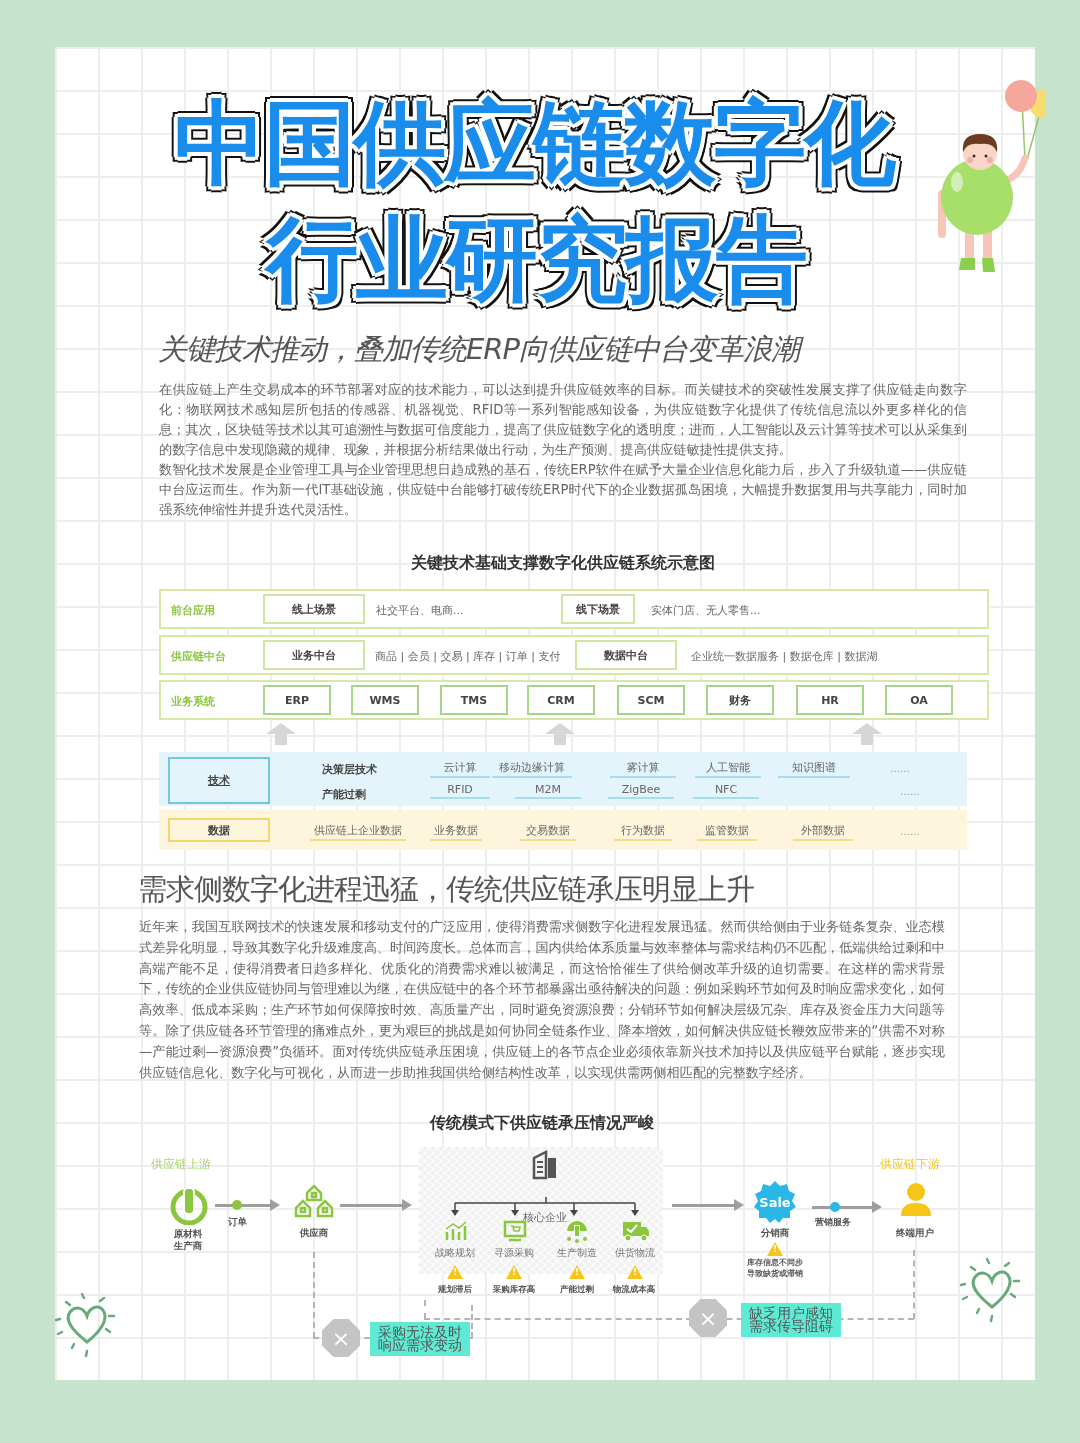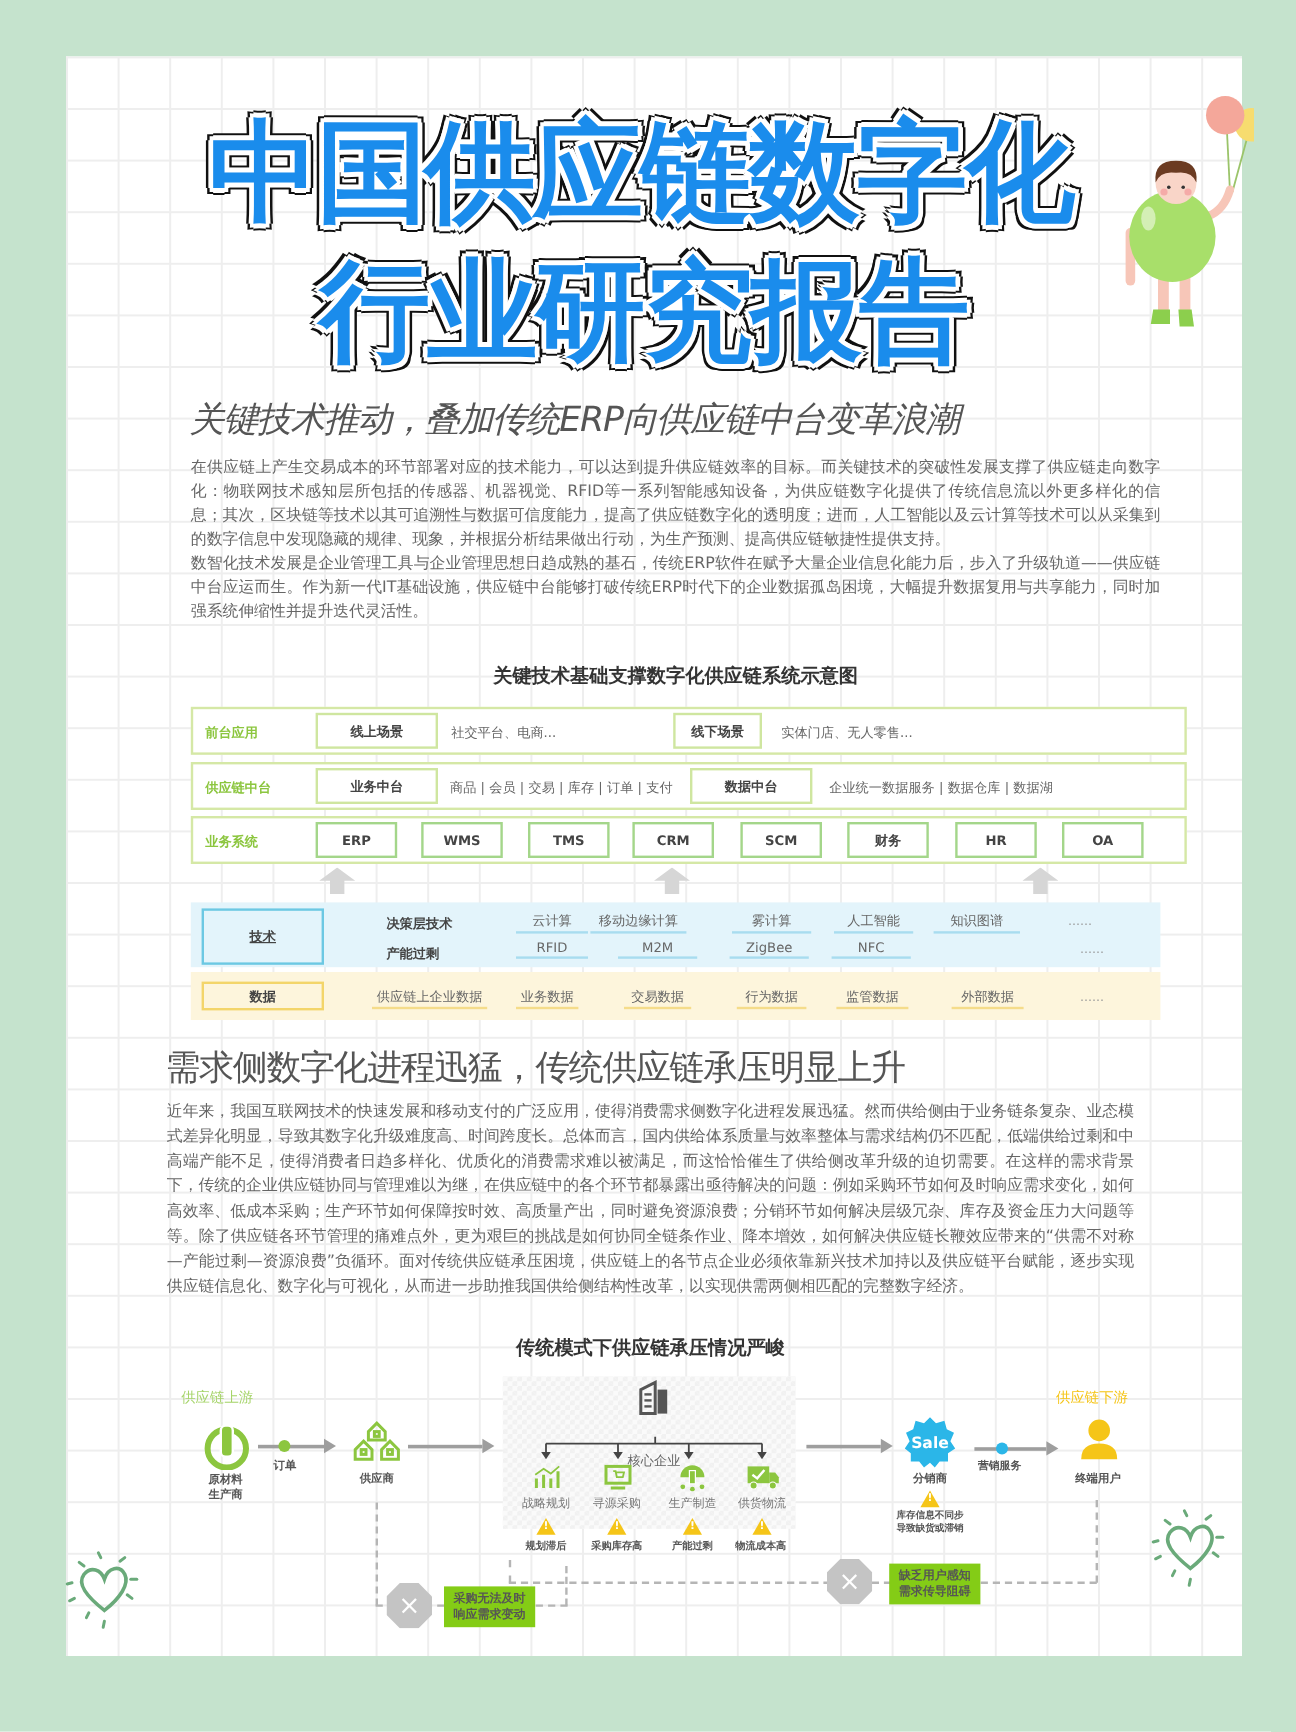--- a/index.html
+++ b/index.html
@@ -78,21 +78,21 @@
     background-color: #fafafa;
     background-image: linear-gradient(45deg, #f1f1f1 25%, transparent 25%, transparent 75%, #f1f1f1 75%), linear-gradient(45deg, #f1f1f1 25%, transparent 25%, transparent 75%, #f1f1f1 75%);
     background-size: 8px 8px; background-position: 0 0, 4px 4px; }
   .warn { position: absolute; width: 0; height: 0; border-left: 8px solid transparent; border-right: 8px solid transparent; border-bottom: 14px solid #f5c518; }
   .warn::after { content: "!"; position: absolute; left: -2px; top: 2px; font-size: 9px; font-weight: bold; color: #fff; }
   .dash-v { position: absolute; width: 0; border-left: 2px dashed #b5b5b5; }
   .dash-h { position: absolute; height: 0; border-top: 2px dashed #b5b5b5; }
   .xoct { position: absolute; width: 38px; height: 38px; background: #c4c4c4;
     clip-path: polygon(30% 0, 70% 0, 100% 30%, 100% 70%, 70% 100%, 30% 100%, 0 70%, 0 30%);
     color: #fff; font-size: 22px; display: flex; align-items: center; justify-content: center; }
-  .note-box { position: absolute; background: #84cc16; font-size: 10px; font-weight: bold; color: #555; line-height: 13px; padding: 4px 8px; white-space: nowrap; }
+  .note-box { position: absolute; background: #5eead4; font-size: 14px; font-weight: normal; color: #555; line-height: 13px; padding: 4px 8px; white-space: nowrap; }
 </style>
 </head>
 <body>
 
 <div class="paper"></div>
 
 <div class="title-line title-1">中国供应链数字化</div>
 <div class="title-line title-2">行业研究报告</div>
 
 <svg class="abs" style="left:925px;top:70px;" width="120" height="205" viewBox="0 0 120 205">

